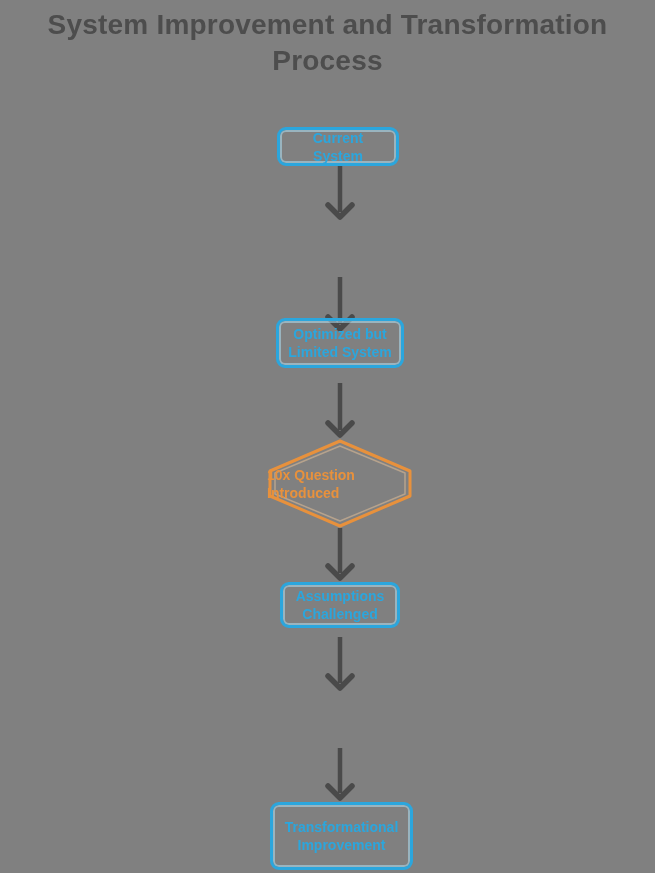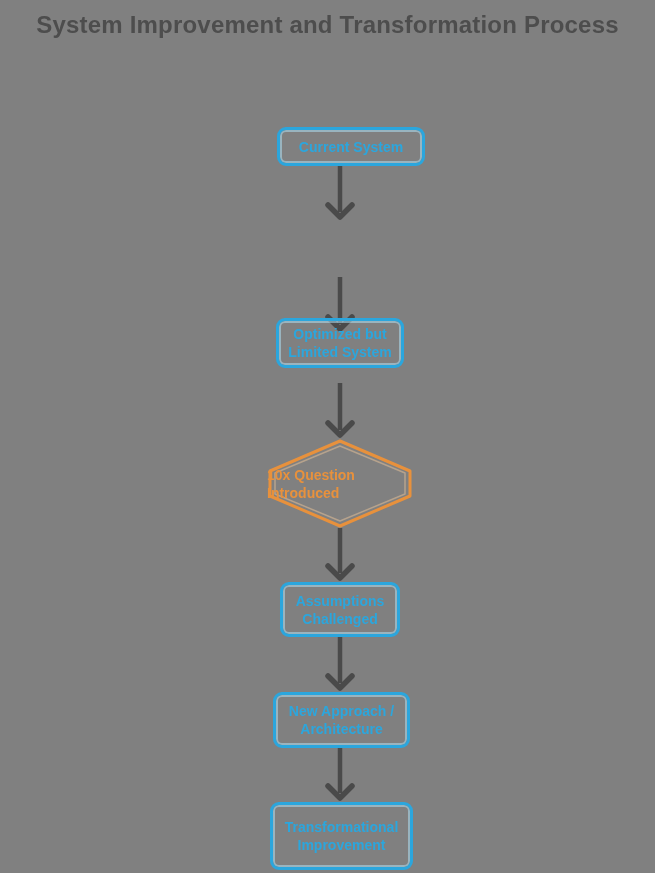--- a/index.html
+++ b/index.html
@@ -22,21 +22,21 @@
     background: var(--bg);
     overflow: hidden;
   }
   .diagram-title {
     position: absolute;
     top: 7px;
     left: 50%;
     transform: translateX(-50%);
     width: 620px;
     text-align: center;
-    font-size: 24px;
+    font-size: 28px;
     line-height: 36px;
     font-weight: 700;
     color: var(--title-color);
     letter-spacing: 0.2px;
   }
   .node {
     position: absolute;
     display: flex;
     align-items: center;
     justify-content: center;
@@ -98,21 +98,21 @@
     stroke-linejoin: round;
   }
 </style>
 </head>
 <body>
 
 <div class="canvas">
 
   <div class="diagram-title">System Improvement and Transformation Process</div>
 
-  <div class="node rect" style="left:277px; top:127px; width:148px; height:39px;">
+  <div class="node rect" style="left:277px; top:127px; width:122px; height:39px;">
     <span>Current System</span>
   </div>
 
   <div class="arrow" style="left:325px; top:166px; height:55px;">
     <svg width="30" height="55" viewBox="0 0 30 55">
       <line class="shaft" x1="15" y1="0" x2="15" y2="46"></line>
       <polyline class="head" points="3,39 15,51 27,39"></polyline>
     </svg>
   </div>
 
@@ -143,34 +143,31 @@
     <div class="hex-label">10x Question Introduced</div>
   </div>
 
   <div class="arrow" style="left:325px; top:528px; height:54px;">
     <svg width="30" height="54" viewBox="0 0 30 54">
       <line class="shaft" x1="15" y1="0" x2="15" y2="45"></line>
       <polyline class="head" points="3,38 15,50 27,38"></polyline>
     </svg>
   </div>
 
-  <div class="node rect" style="left:280px; top:582px; width:120px; height:55px;">
+  <div class="node rect" style="left:280px; top:582px; width:120px; height:46px;">
     <span>Assumptions Challenged</span>
   </div>
 
   <div class="arrow" style="left:325px; top:637px; height:55px;">
     <svg width="30" height="55" viewBox="0 0 30 55">
       <line class="shaft" x1="15" y1="0" x2="15" y2="46"></line>
       <polyline class="head" points="3,39 15,51 27,39"></polyline>
     </svg>
   </div>
 
-  <div class="node rect" style="left:273px; top:692px; width:137px; height:56px;">
-    <span>New Approach / Architecture</span>
-  </div>
 
   <div class="arrow" style="left:325px; top:748px; height:54px;">
     <svg width="30" height="54" viewBox="0 0 30 54">
       <line class="shaft" x1="15" y1="0" x2="15" y2="45"></line>
       <polyline class="head" points="3,38 15,50 27,38"></polyline>
     </svg>
   </div>
 
   <div class="node rect" style="left:270px; top:802px; width:143px; height:68px;">
     <span>Transformational Improvement</span>

